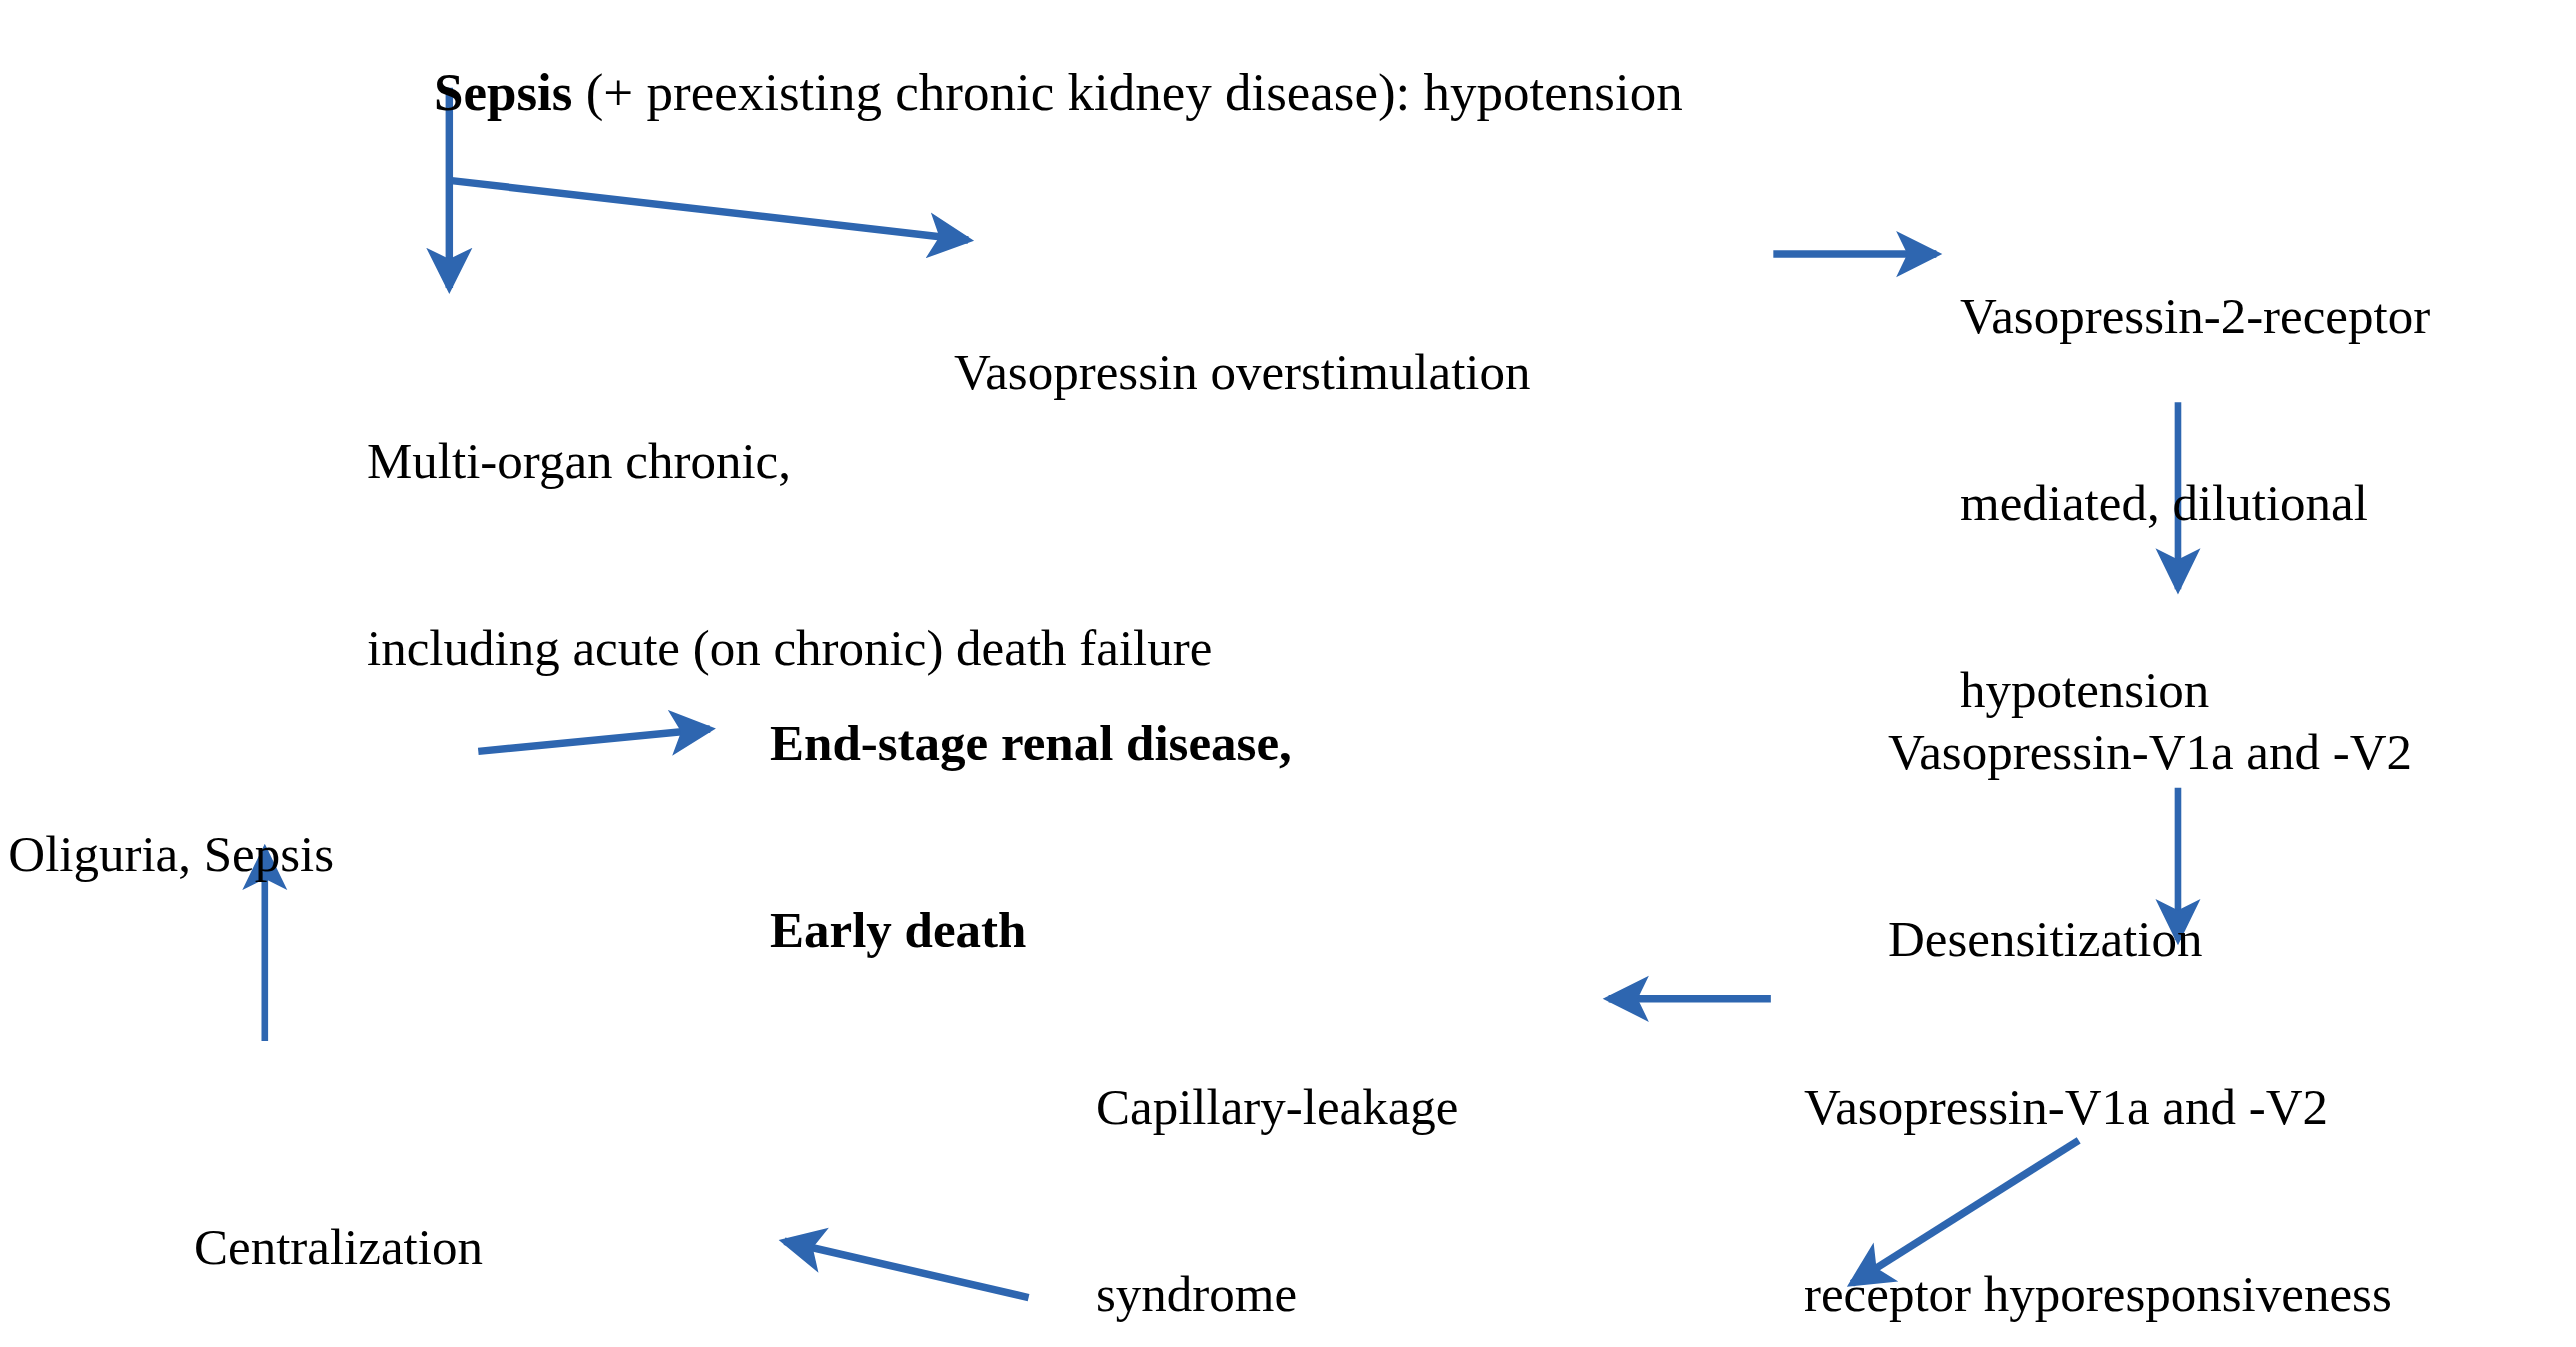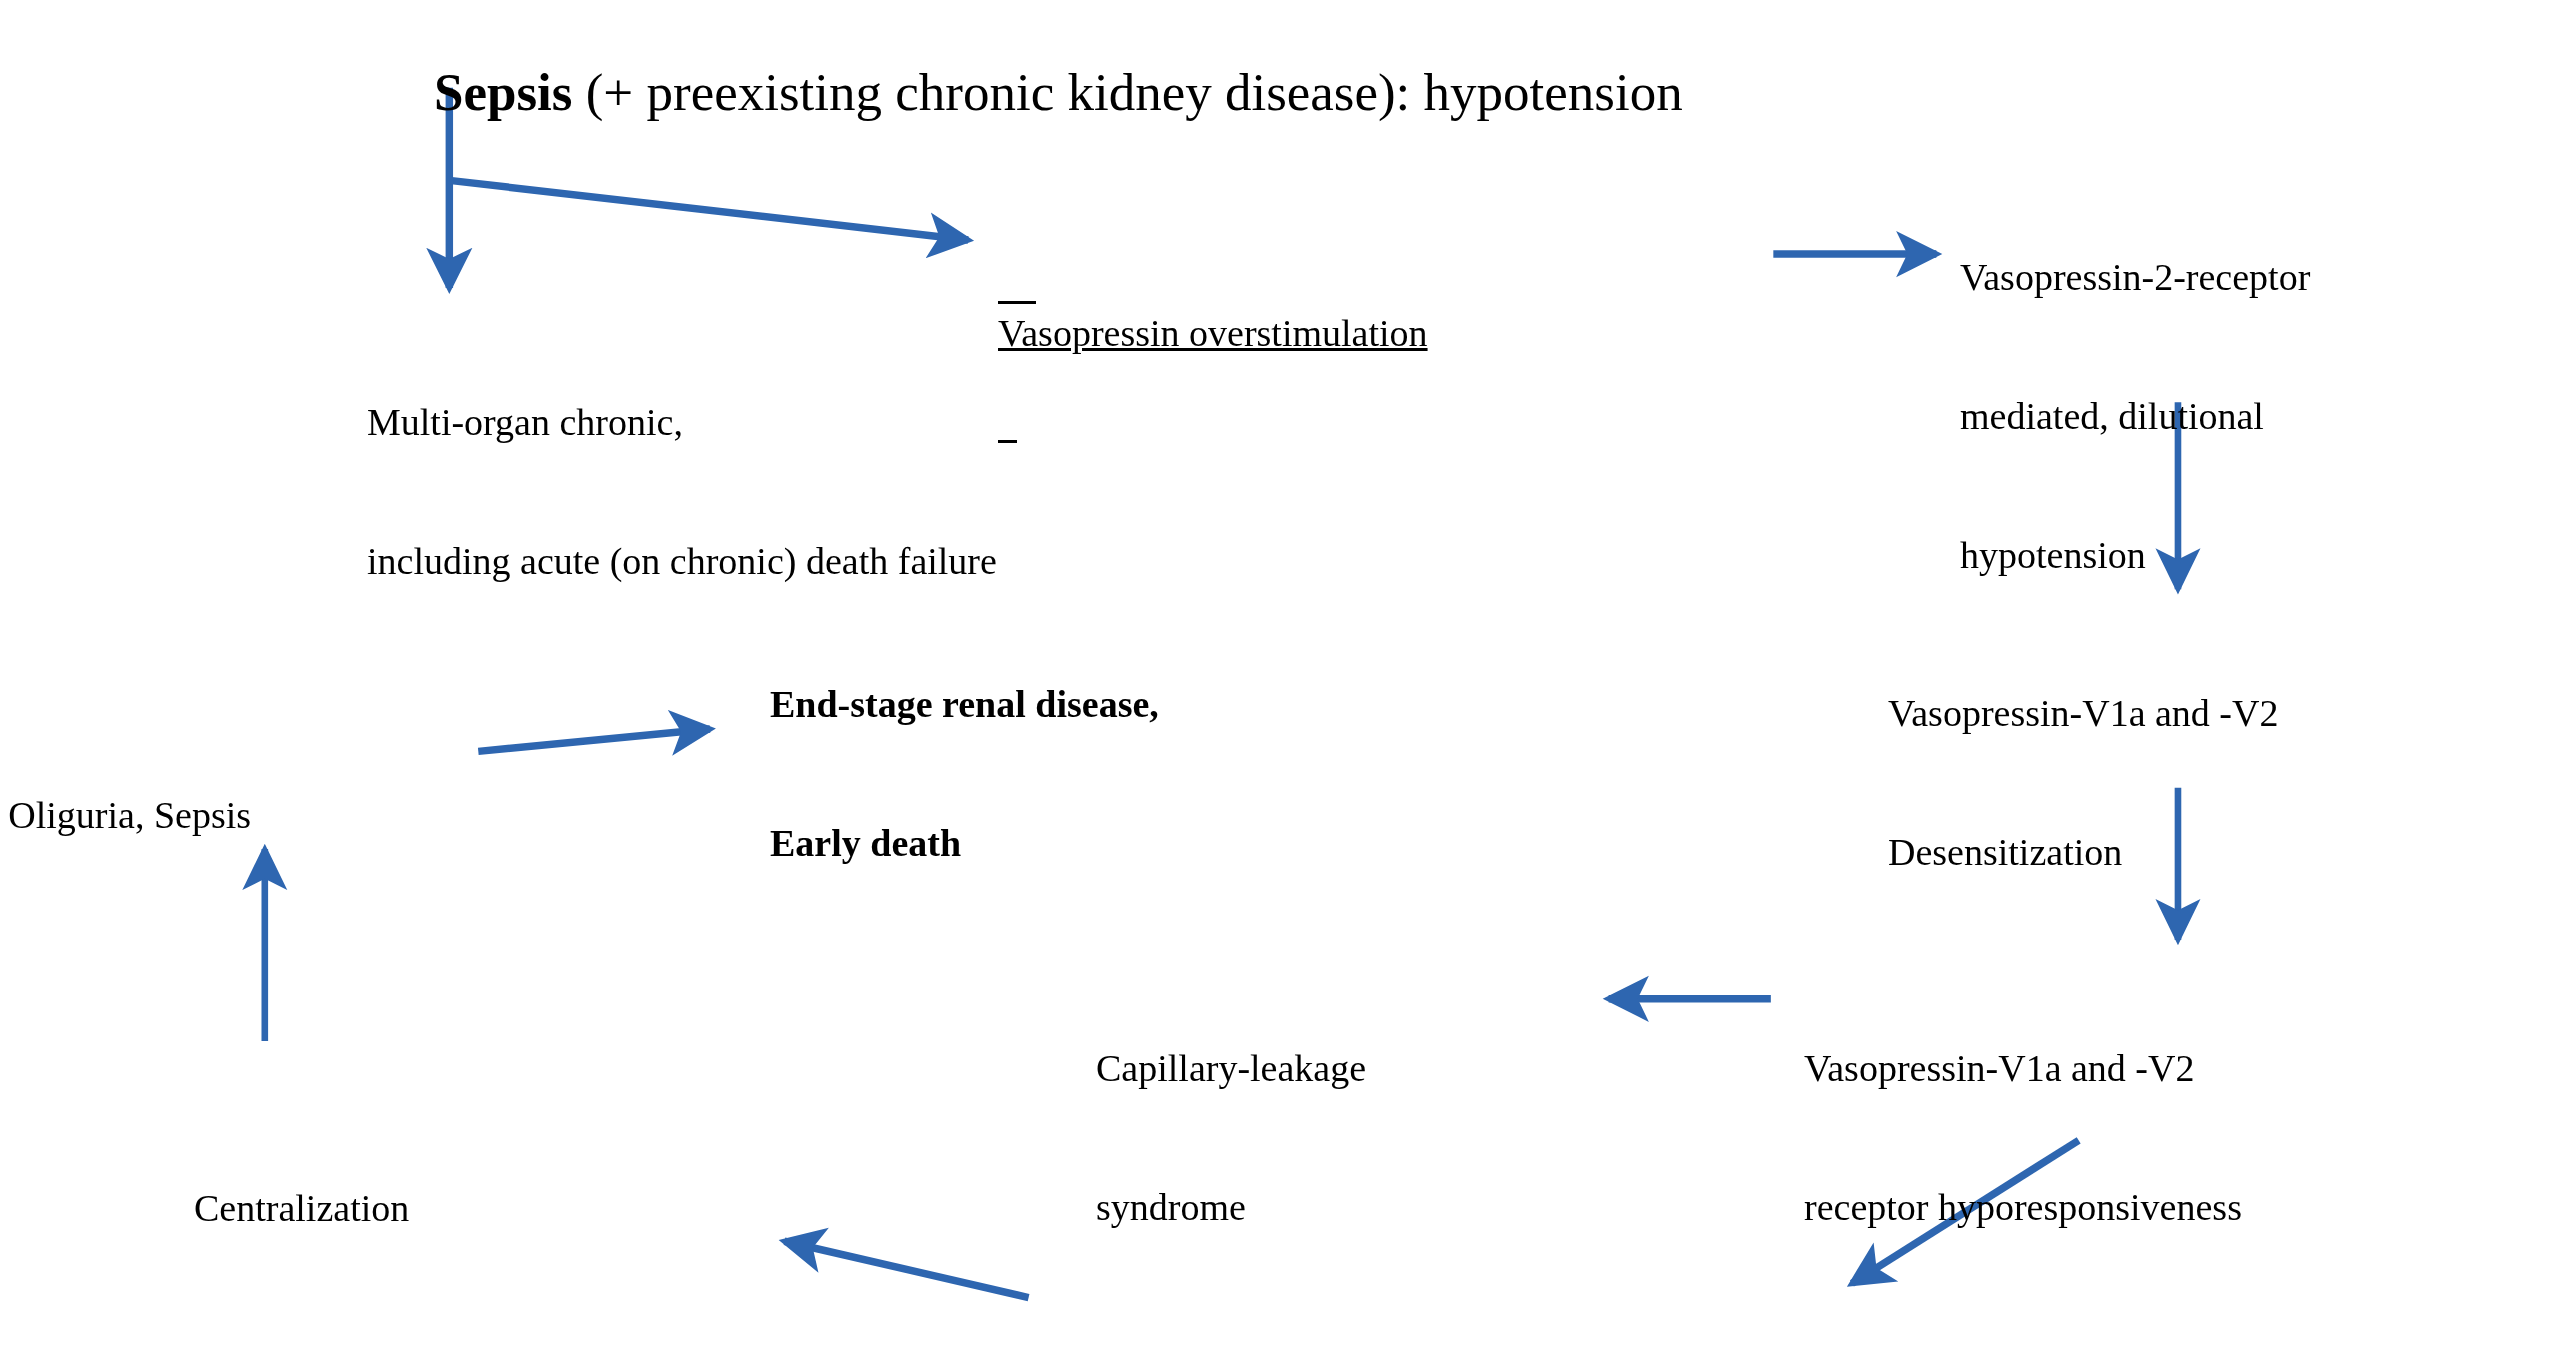--- a/index.html
+++ b/index.html
@@ -20,36 +20,36 @@
     position: absolute;
     left: 0;
     top: 0;
     width: 2576px;
     height: 1348px;
     pointer-events: none;
   }
   .node {
     position: absolute;
     font-family: "Liberation Serif", "DejaVu Serif", serif;
-    font-size: 38px;
+    font-size: 51px;
     line-height: 1.22;
     color: #000000;
     white-space: pre;
   }
   .node.bold {
     font-weight: bold;
   }
   .node .b {
     font-weight: bold;
   }
 
   
   #node-sepsis        { left: 381px;  top: -5px;   font-size: 53px; }
   #node-mof           { left: 367px;  top: 306px;  }
-  #node-vaso-over     { left: 998px; top: 217px; text-decoration: underline;  }
+  #node-vaso-over     { left: 954px; top: 217px;  }
   #node-v2r           { left: 1960px; top: 161px;  text-align: left; }
   #node-desens        { left: 1888px; top: 597px;  }
   #node-hypores       { left: 1804px; top: 952px; }
   #node-capillary     { left: 1096px; top: 952px; }
   #node-esrd          { left: 770px;  top: 588px;  }
   #node-oliguria      { left: 8.3px;   top: 699px;  }
   #node-central       { left: 194px;  top: 1092px; }
   #node-fluid         { left: 1062px; top: 1240px; }
 </style>
 </head>

